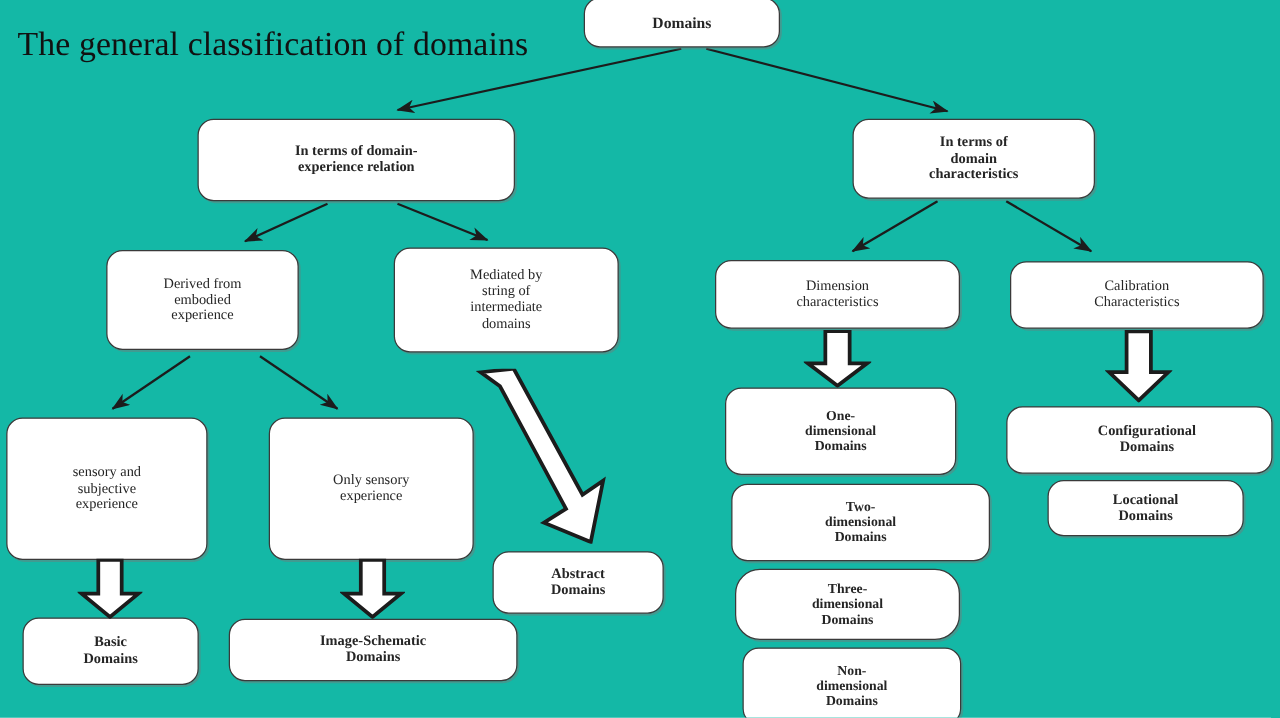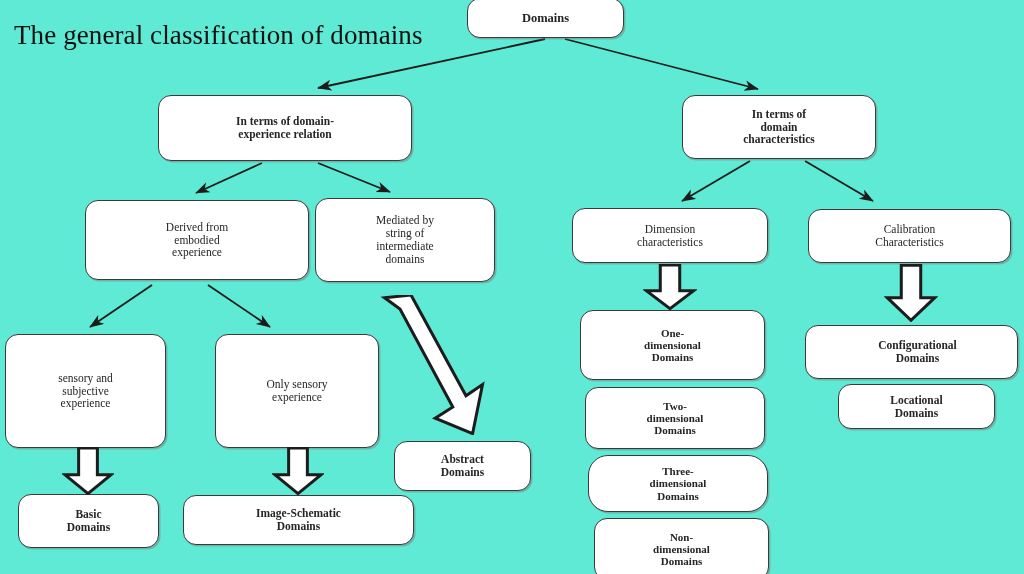--- a/index.html
+++ b/index.html
@@ -2,21 +2,21 @@
 <html><head>
 <meta charset="utf-8">
 <style>
   html,body{margin:0;padding:0;}
   body{
     width:1024px;height:574px;
     background:#ffffff;
     font-family:"Liberation Serif", serif;
     overflow:hidden;
   }
-  #stage{position:relative;width:1024px;height:574px;overflow:hidden;background:#5eead4;}
+  #stage{position:relative;width:1024px;height:574px;overflow:hidden;background:#14b8a6;}
 
   #edges{position:absolute;left:0;top:0;width:1024px;height:574px;pointer-events:none;}
 
   .title{
     position:absolute;
     left:14px;top:20px;
     font-family:"Liberation Serif", serif;
     font-size:27px;
     color:#111;
     letter-spacing:0.1px;
@@ -82,21 +82,21 @@
   <div id="nodes-layer">
       <div class="node bold fs12" style="left: 467px; top: -2px; width: 157px; height: 40px;">
         <span class="lbl">Domains</span>
       </div>
       <div class="node semi fs11" style="left: 158px; top: 95px; width: 254px; height: 66px;">
         <span class="lbl">In terms of domain-<br>experience relation</span>
       </div>
       <div class="node semi fs11" style="left: 682px; top: 95px; width: 194px; height: 64px;">
         <span class="lbl">In terms of<br>domain<br>characteristics</span>
       </div>
-      <div class="node norm fs11" style="left: 85px; top: 200px; width: 224px; height: 80px;">
+      <div class="node norm fs11" style="left: 85px; top: 200px; width: 154px; height: 80px;">
         <span class="lbl">Derived from<br>embodied<br>experience</span>
       </div>
       <div class="node norm fs11" style="left: 315px; top: 198px; width: 180px; height: 84px;">
         <span class="lbl">Mediated by<br>string of<br>intermediate<br>domains</span>
       </div>
       <div class="node norm fs11" style="left: 572px; top: 208px; width: 196px; height: 55px;">
         <span class="lbl">Dimension<br>characteristics</span>
       </div>
       <div class="node norm fs11" style="left: 808px; top: 209px; width: 203px; height: 54px;">
         <span class="lbl">Calibration<br>Characteristics</span>
@@ -112,21 +112,21 @@
       </div>
       <div class="node bold fs11" style="left: 18px; top: 494px; width: 141px; height: 54px;">
         <span class="lbl">Basic<br>Domains</span>
       </div>
       <div class="node bold fs11" style="left: 183px; top: 495px; width: 231px; height: 50px; align-items: center;">
         <span class="lbl">Image-Schematic<br>Domains</span>
       </div>
       <div class="node bold fs10" style="left: 580px; top: 310px; width: 185px; height: 70px;">
         <span class="lbl">One-<br>dimensional<br>Domains</span>
       </div>
-      <div class="node bold fs10" style="left: 585px; top: 387px; width: 180px; height: 62px;">
+      <div class="node bold fs10" style="left: 585px; top: 387px; width: 207px; height: 62px;">
         <span class="lbl">Two-<br>dimensional<br>Domains</span>
       </div>
       <div class="node bold fs10" style="left: 588px; top: 455px; width: 180px; height: 57px; border-radius: 20px;">
         <span class="lbl">Three-<br>dimensional<br>Domains</span>
       </div>
       <div class="node bold fs10" style="left: 594px; top: 518px; width: 175px; height: 62px;">
         <span class="lbl">Non-<br>dimensional<br>Domains</span>
       </div>
       <div class="node bold fs11" style="left: 805px; top: 325px; width: 213px; height: 54px; padding-left: 12px;">
         <span class="lbl">Configurational<br>Domains</span>

